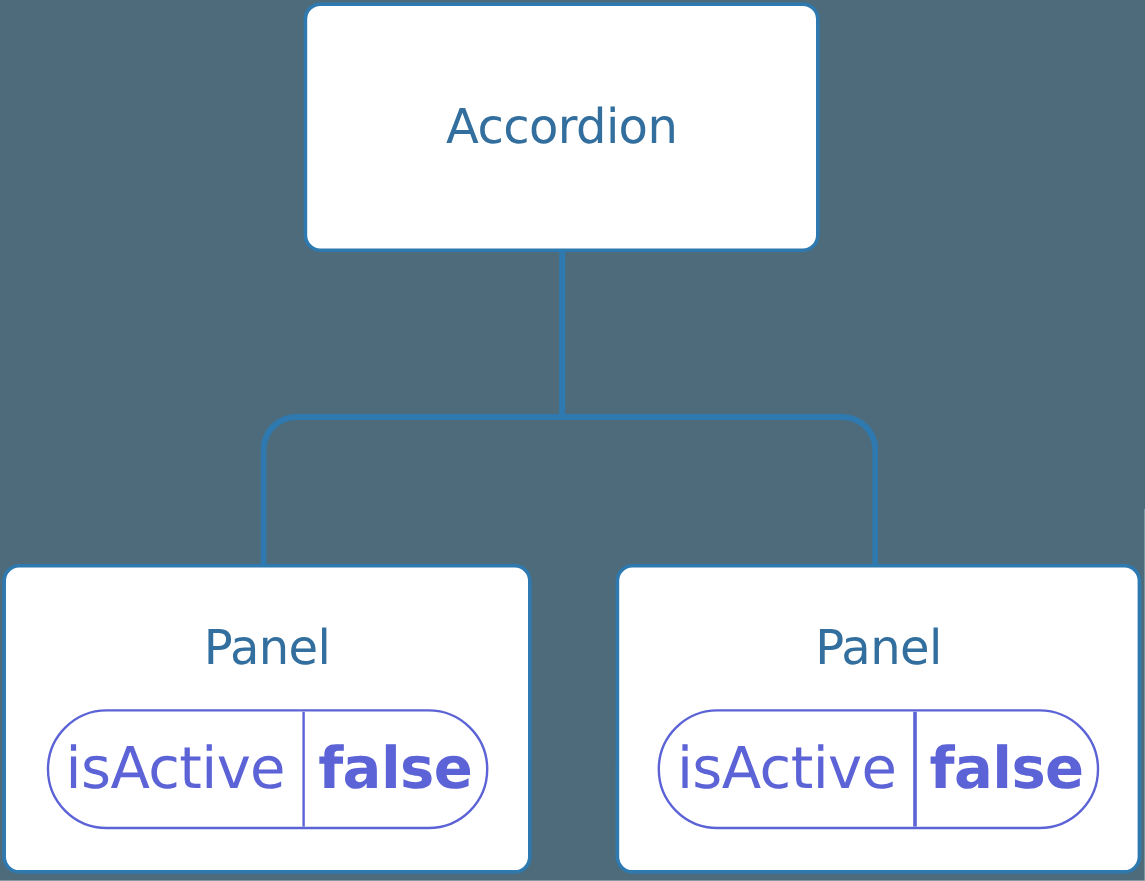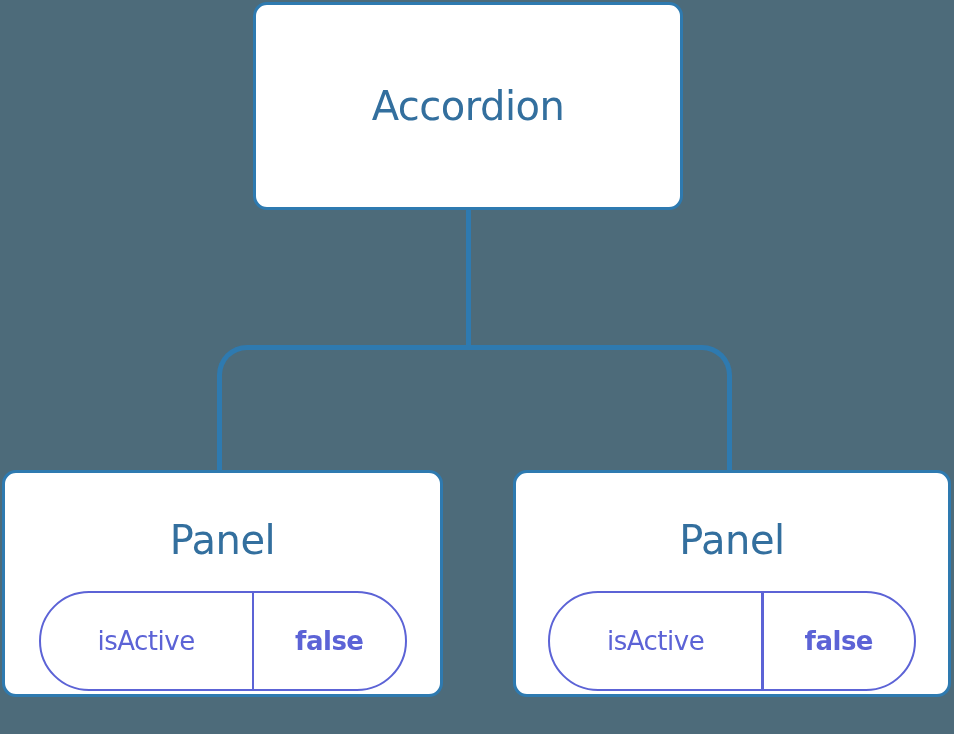--- a/index.html
+++ b/index.html
@@ -54,21 +54,21 @@
     width: 515px;
     height: 127px;
     border-top: 5px solid var(--connector, #2e7ab0);
     border-left: 5px solid var(--connector, #2e7ab0);
     border-right: 5px solid var(--connector, #2e7ab0);
     border-bottom: none;
     border-radius: 30px 30px 0 0;
   }
   .node-panel {
     top: 470px;
-    height: 227px;
+    height: 258px;
   }
   .node-panel-left {
     left: 2px;
     width: 441px;
   }
   .node-panel-right {
     left: 513px;
     width: 438px;
   }
   .panel-title {
@@ -86,21 +86,21 @@
     border-radius: 60px;
     display: flex;
     align-items: stretch;
     overflow: hidden;
   }
   .pill-cell {
     display: flex;
     align-items: center;
     justify-content: center;
     color: var(--state-accent, #5c63d6);
-    font-size: 26px;
+    font-size: 48px;
     letter-spacing: -0.5px;
     white-space: nowrap;
   }
   .pill-cell-key {
     width: 58%;
   }
   .pill-cell-value {
     flex: 1;
     font-weight: bold;
   }

